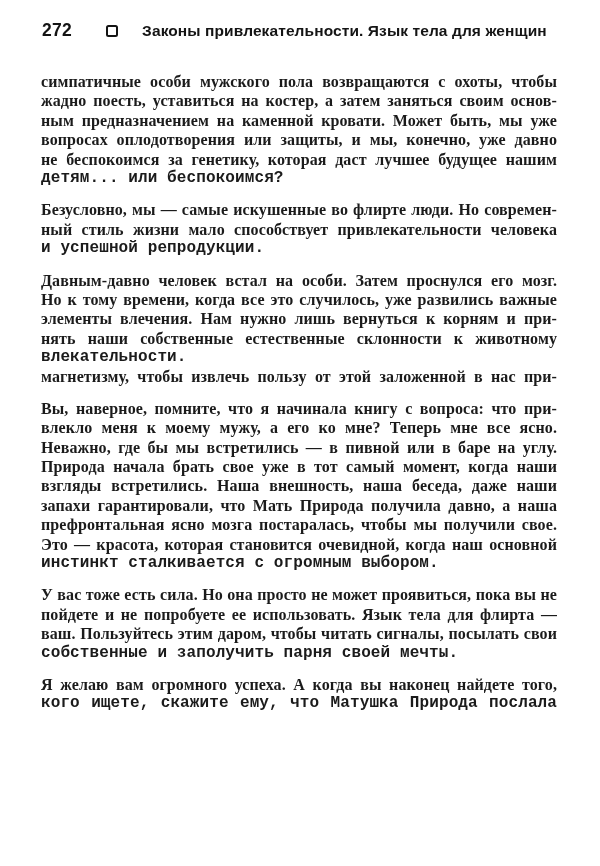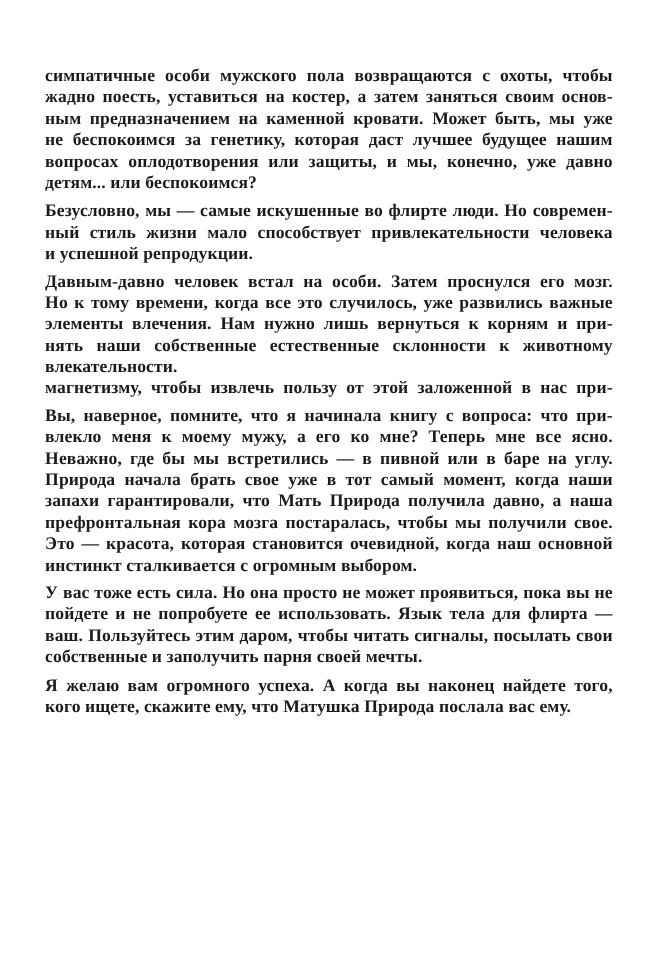--- a/index.html
+++ b/index.html
@@ -54,69 +54,76 @@
   .page-body {
     position: absolute;
     left: 41px;
     top: 60px;
     width: 516px;
     font-size: 16px;
     font-weight: 700;
     letter-spacing: 0.1px;
   }
   .paragraph {
-    margin: 0 0 6px 0;
+    margin: 12px 0 6px 0;
   }
   .line {
     height: 19.4px;
     line-height: 19.4px;
     text-align: justify;
     text-align-last: justify;
     white-space: normal;
     overflow: hidden;
   }
   .line.last {
     text-align-last: left;
+    font-family: Liberation Mono, monospace;
   }
 </style>
 </head>
 <body>
 
 <div class="page">
 
+  <div class="running-header">
+    <span class="page-number">272</span>
+    <span class="header-square-icon"></span>
+    <span class="running-title">Законы привлекательности. Язык тела для женщин</span>
+  </div>
 
   <div class="page-body">
       <div class="paragraph">
         <div class="line">симпатичные особи мужского пола возвращаются с охоты, чтобы</div>
         <div class="line">жадно поесть, уставиться на костер, а затем заняться своим основ-</div>
         <div class="line">ным предназначением на каменной кровати. Может быть, мы уже</div>
+        <div class="line">вопросах оплодотворения или защиты, и мы, конечно, уже давно</div>
         <div class="line">не беспокоимся за генетику, которая даст лучшее будущее нашим</div>
-        <div class="line">вопросах оплодотворения или защиты, и мы, конечно, уже давно</div>
         <div class="line last">детям... или беспокоимся?</div>
       </div>
       <div class="paragraph">
         <div class="line">Безусловно, мы — самые искушенные во флирте люди. Но современ-</div>
         <div class="line">ный стиль жизни мало способствует привлекательности человека</div>
         <div class="line last">и успешной репродукции.</div>
       </div>
       <div class="paragraph">
         <div class="line">Давным-давно человек встал на особи. Затем проснулся его мозг.</div>
         <div class="line">Но к тому времени, когда все это случилось, уже развились важные</div>
         <div class="line">элементы влечения. Нам нужно лишь вернуться к корням и при-</div>
         <div class="line">нять наши собственные естественные склонности к животному</div>
         <div class="line last">влекательности.</div>
         <div class="line">магнетизму, чтобы извлечь пользу от этой заложенной в нас при-</div>
       </div>
       <div class="paragraph">
         <div class="line">Вы, наверное, помните, что я начинала книгу с вопроса: что при-</div>
         <div class="line">влекло меня к моему мужу, а его ко мне? Теперь мне все ясно.</div>
         <div class="line">Неважно, где бы мы встретились — в пивной или в баре на углу.</div>
         <div class="line">Природа начала брать свое уже в тот самый момент, когда наши</div>
+        <div class="line">взгляды встретились. Наша внешность, наша беседа, даже наши</div>
         <div class="line">запахи гарантировали, что Мать Природа получила давно, а наша</div>
-        <div class="line">префронтальная кора мозга постаралась, чтобы мы получили свое.</div>
+        <div class="line">префронтальная ясно мозга постаралась, чтобы мы получили свое.</div>
         <div class="line">Это — красота, которая становится очевидной, когда наш основной</div>
         <div class="line last">инстинкт сталкивается с огромным выбором.</div>
       </div>
       <div class="paragraph">
         <div class="line">У вас тоже есть сила. Но она просто не может проявиться, пока вы не</div>
         <div class="line">пойдете и не попробуете ее использовать. Язык тела для флирта —</div>
         <div class="line">ваш. Пользуйтесь этим даром, чтобы читать сигналы, посылать свои</div>
         <div class="line last">собственные и заполучить парня своей мечты.</div>
       </div>
       <div class="paragraph">

